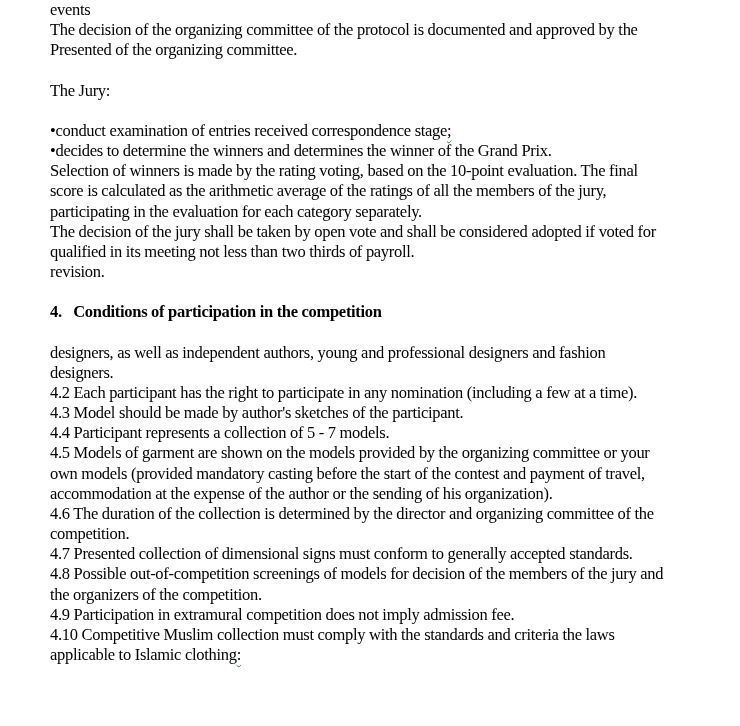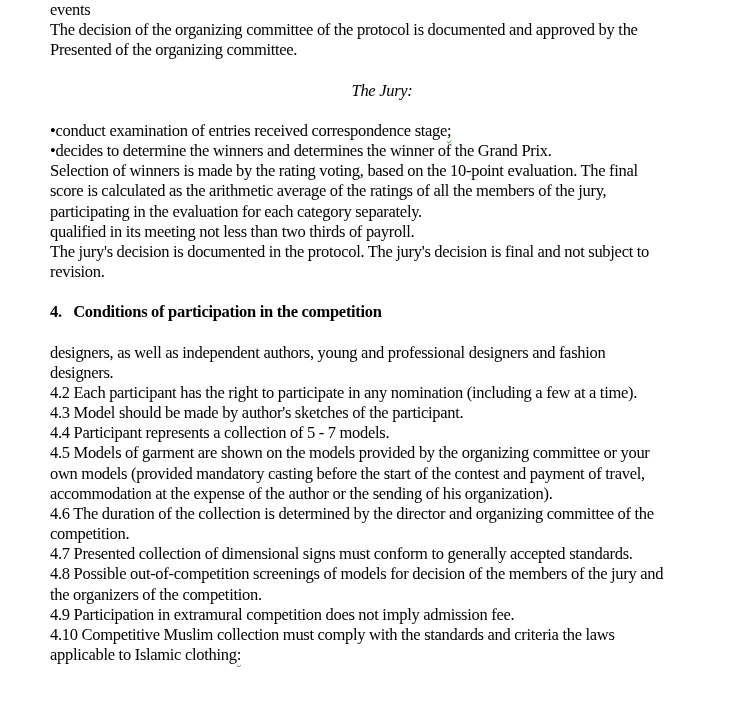--- a/index.html
+++ b/index.html
@@ -21,22 +21,20 @@
     font-size: 16.5px;
     letter-spacing: -0.3px;
     color: #000000;
   }
   .line {
     height: 20.17px;
     line-height: 20.17px;
     white-space: nowrap;
   }
   .line.italic {
-    font-style: italic;
-    text-align: center;
   }
   .line.heading {
     font-weight: bold;
     white-space: pre;
   }
   .squiggle {
     text-decoration: underline wavy #2e8b2e;
     text-decoration-thickness: 1px;
     text-underline-offset: 3px;
   }
@@ -49,22 +47,22 @@
     <div class="line">The decision of the organizing committee of the protocol is documented and approved by the</div>
     <div class="line">Presented of the organizing committee.</div>
     <div class="line">&nbsp;</div>
     <div class="line italic">The Jury:</div>
     <div class="line">&nbsp;</div>
     <div class="line">•conduct examination of entries received correspondence stage<span class="squiggle">;</span></div>
     <div class="line">•decides to determine the winners and determines the winner of the Grand Prix.</div>
     <div class="line">Selection of winners is made by the rating voting, based on the 10-point evaluation. The final</div>
     <div class="line">score is calculated as the arithmetic average of the ratings of all the members of the jury,</div>
     <div class="line">participating in the evaluation for each category separately.</div>
+    <div class="line">The decision of the jury shall be taken by open vote and shall be considered adopted if voted for</div>
     <div class="line">qualified in its meeting not less than two thirds of payroll.</div>
-    <div class="line">The jury's decision is documented in the protocol. The jury's decision is final and not subject to</div>
     <div class="line">revision.</div>
     <div class="line">&nbsp;</div>
     <div class="line heading">4.&nbsp;&nbsp;&nbsp;Conditions of participation in the competition</div>
     <div class="line">&nbsp;</div>
     <div class="line">designers, as well as independent authors, young and professional designers and fashion</div>
     <div class="line">designers.</div>
     <div class="line">4.2 Each participant has the right to participate in any nomination (including a few at a time).</div>
     <div class="line">4.3 Model should be made by author's sketches of the participant.</div>
     <div class="line">4.4 Participant represents a collection of 5 - 7 models.</div>
     <div class="line">4.5 Models of garment are shown on the models provided by the organizing committee or your</div>

